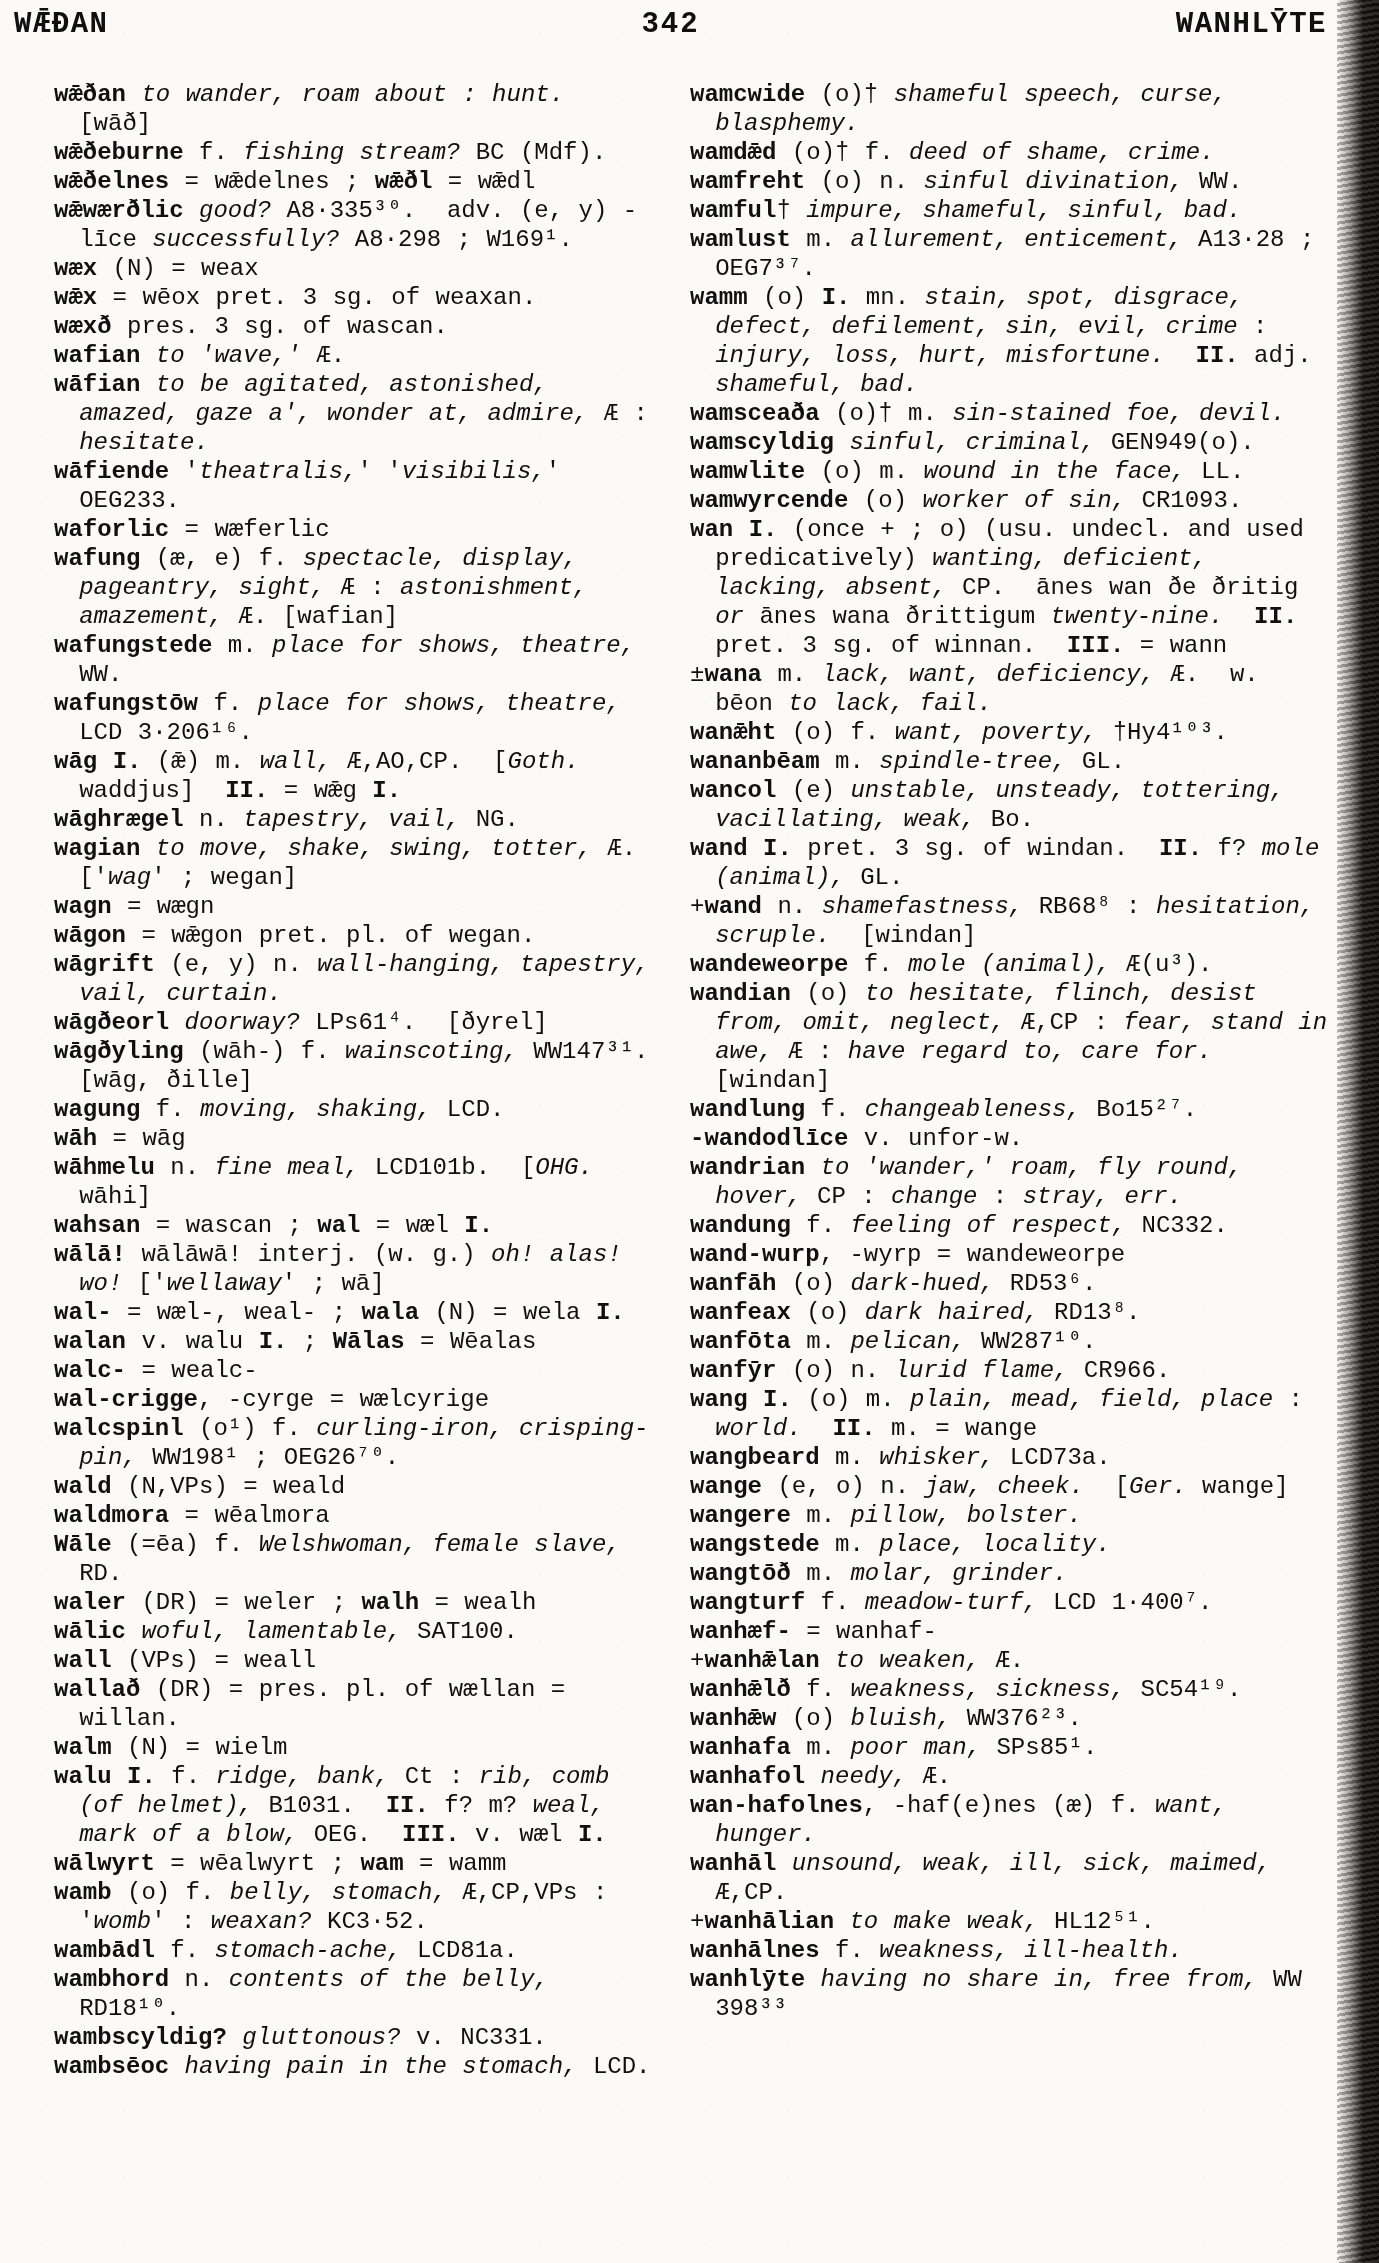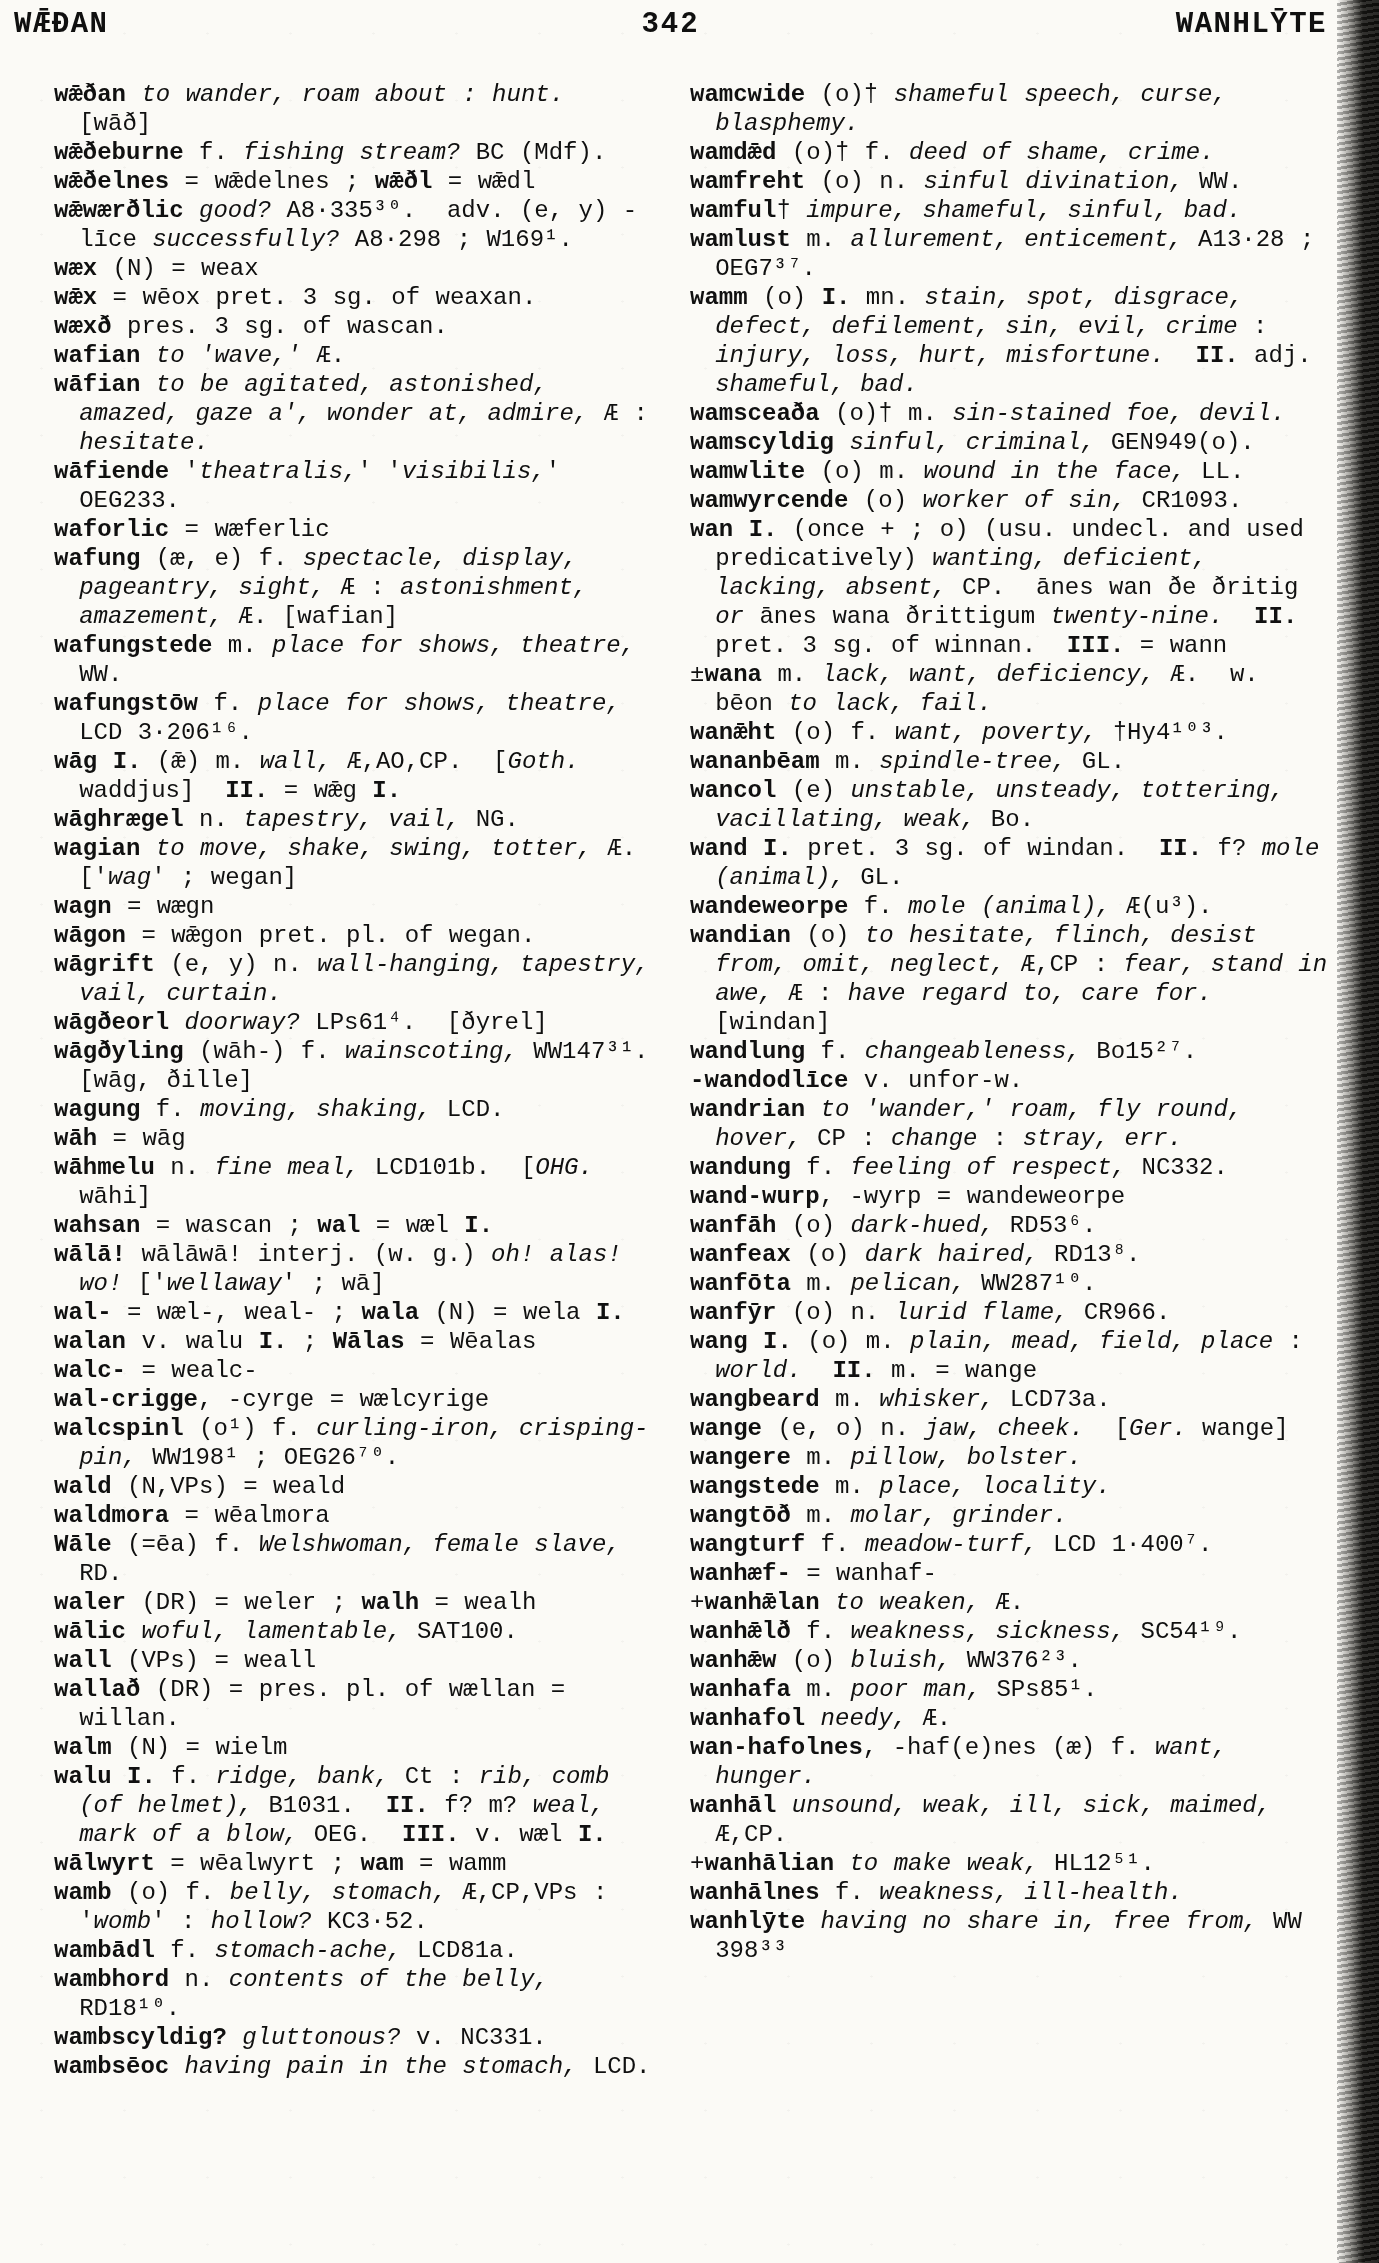--- a/index.html
+++ b/index.html
@@ -86,21 +86,21 @@
         <p class="entry"><span class="seg-b">wald</span><span class="seg-r"> (N,VPs) = weald</span></p>
         <p class="entry"><span class="seg-b">waldmora</span><span class="seg-r"> = wēalmora</span></p>
         <p class="entry"><span class="seg-b">Wāle</span><span class="seg-r"> (=ēa) f. </span><span class="seg-i">Welshwoman, female slave,</span><span class="seg-r"> RD.</span></p>
         <p class="entry"><span class="seg-b">waler</span><span class="seg-r"> (DR) = weler ; </span><span class="seg-b">walh</span><span class="seg-r"> = wealh</span></p>
         <p class="entry"><span class="seg-b">wālic</span><span class="seg-i"> woful, lamentable,</span><span class="seg-r"> SAT100.</span></p>
         <p class="entry"><span class="seg-b">wall</span><span class="seg-r"> (VPs) = weall</span></p>
         <p class="entry"><span class="seg-b">wallað</span><span class="seg-r"> (DR) = pres. pl. of wællan = willan.</span></p>
         <p class="entry"><span class="seg-b">walm</span><span class="seg-r"> (N) = wielm</span></p>
         <p class="entry"><span class="seg-b">walu</span><span class="seg-r"> </span><span class="seg-b">I.</span><span class="seg-r"> f. </span><span class="seg-i">ridge, bank,</span><span class="seg-r"> Ct : </span><span class="seg-i">rib, comb (of helmet),</span><span class="seg-r"> B1031.&nbsp; </span><span class="seg-b">II.</span><span class="seg-r"> f? m? </span><span class="seg-i">weal, mark of a blow,</span><span class="seg-r"> OEG.&nbsp; </span><span class="seg-b">III.</span><span class="seg-r"> v. wæl </span><span class="seg-b">I.</span></p>
         <p class="entry"><span class="seg-b">wālwyrt</span><span class="seg-r"> = wēalwyrt ; </span><span class="seg-b">wam</span><span class="seg-r"> = wamm</span></p>
-        <p class="entry"><span class="seg-b">wamb</span><span class="seg-r"> (o) f. </span><span class="seg-i">belly, stomach,</span><span class="seg-r"> Æ,CP,VPs : '</span><span class="seg-i">womb</span><span class="seg-r">' : </span><span class="seg-i">hollow?</span><span class="seg-r"> KC3·52.</span></p>
+        <p class="entry"><span class="seg-b">wamb</span><span class="seg-r"> (o) f. </span><span class="seg-i">belly, stomach,</span><span class="seg-r"> Æ,CP,VPs : '</span><span class="seg-i">womb</span><span class="seg-r">' : </span><span class="seg-i">weaxan?</span><span class="seg-r"> KC3·52.</span></p>
         <p class="entry"><span class="seg-b">wambādl</span><span class="seg-r"> f. </span><span class="seg-i">stomach-ache,</span><span class="seg-r"> LCD81a.</span></p>
         <p class="entry"><span class="seg-b">wambhord</span><span class="seg-r"> n. </span><span class="seg-i">contents of the belly,</span><span class="seg-r"> RD18¹⁰.</span></p>
         <p class="entry"><span class="seg-b">wambscyldig?</span><span class="seg-i"> gluttonous?</span><span class="seg-r"> v. NC331.</span></p>
         <p class="entry"><span class="seg-b">wambsēoc</span><span class="seg-i"> having pain in the stomach,</span><span class="seg-r"> LCD.</span></p>
       </div>
     <div class="col col-right" id="col-right">
         <p class="entry"><span class="seg-b">wamcwide</span><span class="seg-r"> (o)† </span><span class="seg-i">shameful speech, curse, blasphemy.</span></p>
         <p class="entry"><span class="seg-b">wamdǣd</span><span class="seg-r"> (o)† f. </span><span class="seg-i">deed of shame, crime.</span></p>
         <p class="entry"><span class="seg-b">wamfreht</span><span class="seg-r"> (o) n. </span><span class="seg-i">sinful divination,</span><span class="seg-r"> WW.</span></p>
         <p class="entry"><span class="seg-b">wamful</span><span class="seg-r">† </span><span class="seg-i">impure, shameful, sinful, bad.</span></p>
@@ -109,20 +109,21 @@
         <p class="entry"><span class="seg-b">wamsceaða</span><span class="seg-r"> (o)† m. </span><span class="seg-i">sin-stained foe, devil.</span></p>
         <p class="entry"><span class="seg-b">wamscyldig</span><span class="seg-i"> sinful, criminal,</span><span class="seg-r"> GEN949(o).</span></p>
         <p class="entry"><span class="seg-b">wamwlite</span><span class="seg-r"> (o) m. </span><span class="seg-i">wound in the face,</span><span class="seg-r"> LL.</span></p>
         <p class="entry"><span class="seg-b">wamwyrcende</span><span class="seg-r"> (o) </span><span class="seg-i">worker of sin,</span><span class="seg-r"> CR1093.</span></p>
         <p class="entry"><span class="seg-b">wan</span><span class="seg-r"> </span><span class="seg-b">I.</span><span class="seg-r"> (once + ; o) (usu. undecl. and used predicatively) </span><span class="seg-i">wanting, deficient, lacking, absent,</span><span class="seg-r"> CP.&nbsp; ānes wan ðe ðritig </span><span class="seg-i">or</span><span class="seg-r"> ānes wana ðrittigum </span><span class="seg-i">twenty-nine.</span><span class="seg-r">&nbsp; </span><span class="seg-b">II.</span><span class="seg-r"> pret. 3 sg. of winnan.&nbsp; </span><span class="seg-b">III.</span><span class="seg-r"> = wann</span></p>
         <p class="entry"><span class="seg-r">±</span><span class="seg-b">wana</span><span class="seg-r"> m. </span><span class="seg-i">lack, want, deficiency,</span><span class="seg-r"> Æ.&nbsp; w. bēon </span><span class="seg-i">to lack, fail.</span></p>
         <p class="entry"><span class="seg-b">wanǣht</span><span class="seg-r"> (o) f. </span><span class="seg-i">want, poverty,</span><span class="seg-r"> †Hy4¹⁰³.</span></p>
         <p class="entry"><span class="seg-b">wananbēam</span><span class="seg-r"> m. </span><span class="seg-i">spindle-tree,</span><span class="seg-r"> GL.</span></p>
         <p class="entry"><span class="seg-b">wancol</span><span class="seg-r"> (e) </span><span class="seg-i">unstable, unsteady, tottering, vacillating, weak,</span><span class="seg-r"> Bo.</span></p>
         <p class="entry"><span class="seg-b">wand</span><span class="seg-r"> </span><span class="seg-b">I.</span><span class="seg-r"> pret. 3 sg. of windan.&nbsp; </span><span class="seg-b">II.</span><span class="seg-r"> f? </span><span class="seg-i">mole (animal),</span><span class="seg-r"> GL.</span></p>
+        <p class="entry"><span class="seg-r">+</span><span class="seg-b">wand</span><span class="seg-r"> n. </span><span class="seg-i">shamefastness,</span><span class="seg-r"> RB68⁸ : </span><span class="seg-i">hesitation, scruple.</span><span class="seg-r">&nbsp; [windan]</span></p>
         <p class="entry"><span class="seg-b">wandeweorpe</span><span class="seg-r"> f. </span><span class="seg-i">mole (animal),</span><span class="seg-r"> Æ(u³).</span></p>
         <p class="entry"><span class="seg-b">wandian</span><span class="seg-r"> (o) </span><span class="seg-i">to hesitate, flinch, desist from, omit, neglect,</span><span class="seg-r"> Æ,CP : </span><span class="seg-i">fear, stand in awe,</span><span class="seg-r"> Æ : </span><span class="seg-i">have regard to, care for.</span><span class="seg-r">&nbsp; [windan]</span></p>
         <p class="entry"><span class="seg-b">wandlung</span><span class="seg-r"> f. </span><span class="seg-i">changeableness,</span><span class="seg-r"> Bo15²⁷.</span></p>
         <p class="entry"><span class="seg-b">-wandodlīce</span><span class="seg-r"> v. unfor-w.</span></p>
         <p class="entry"><span class="seg-b">wandrian</span><span class="seg-i"> to 'wander,' roam, fly round, hover,</span><span class="seg-r"> CP : </span><span class="seg-i">change</span><span class="seg-r"> : </span><span class="seg-i">stray, err.</span></p>
         <p class="entry"><span class="seg-b">wandung</span><span class="seg-r"> f. </span><span class="seg-i">feeling of respect,</span><span class="seg-r"> NC332.</span></p>
         <p class="entry"><span class="seg-b">wand-wurp</span><span class="seg-r">, -wyrp = wandeweorpe</span></p>
         <p class="entry"><span class="seg-b">wanfāh</span><span class="seg-r"> (o) </span><span class="seg-i">dark-hued,</span><span class="seg-r"> RD53⁶.</span></p>
         <p class="entry"><span class="seg-b">wanfeax</span><span class="seg-r"> (o) </span><span class="seg-i">dark haired,</span><span class="seg-r"> RD13⁸.</span></p>
         <p class="entry"><span class="seg-b">wanfōta</span><span class="seg-r"> m. </span><span class="seg-i">pelican,</span><span class="seg-r"> WW287¹⁰.</span></p>

